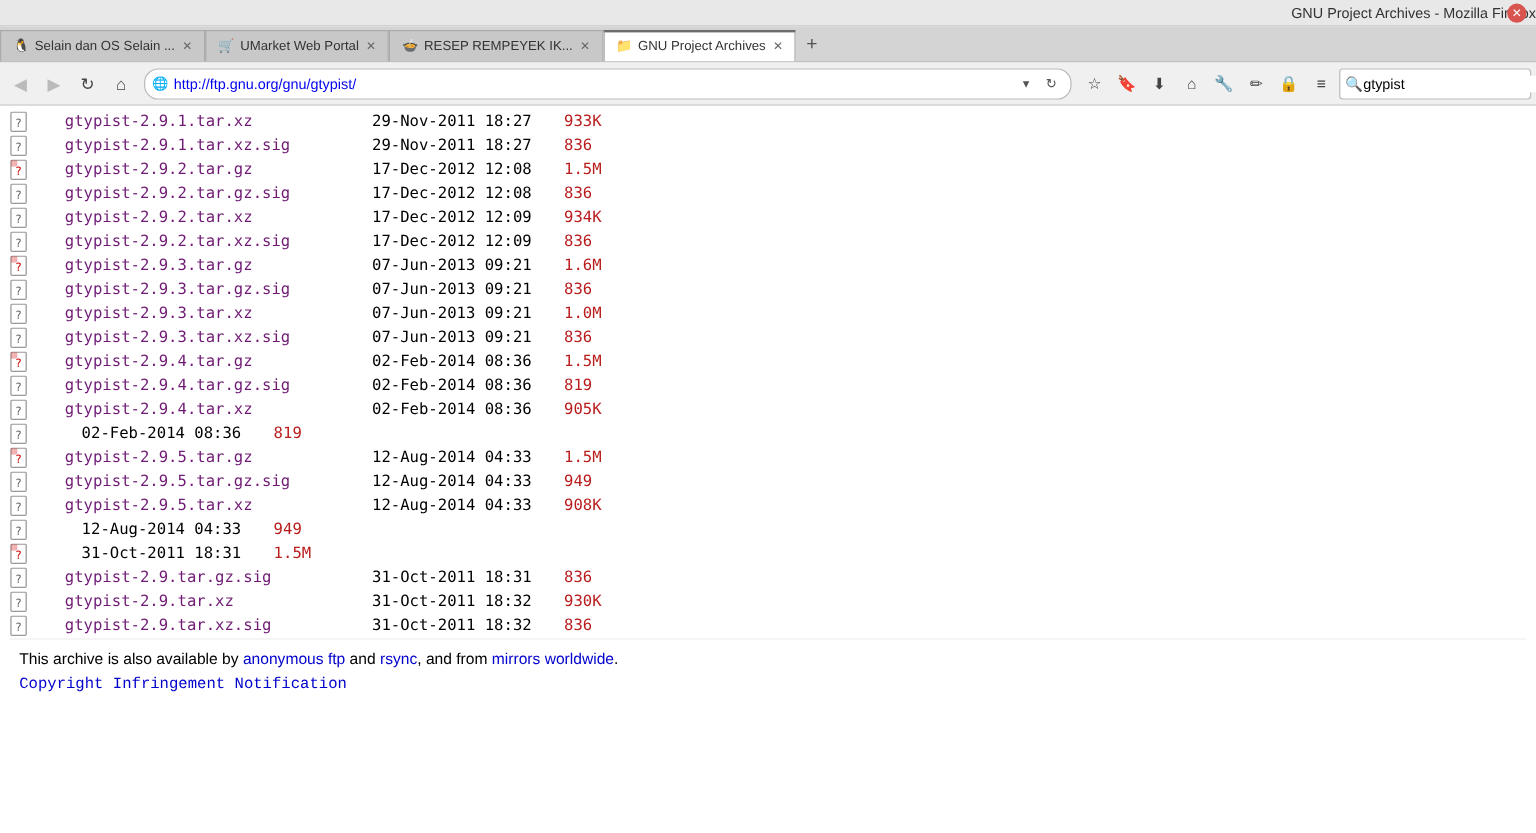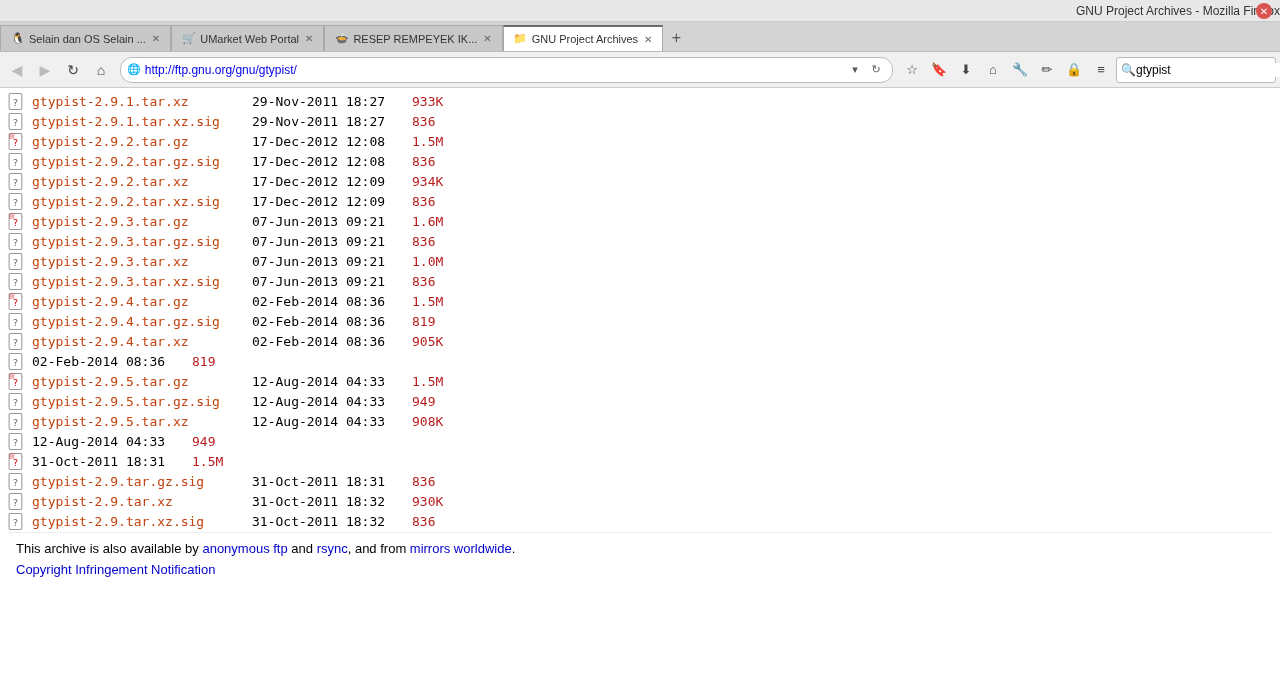--- a/index.html
+++ b/index.html
@@ -219,28 +219,30 @@
       display: inline-block;
       margin-right: 4px;
       flex-shrink: 0;
       position: relative;
     }
     .file-icon svg {
       width: 16px;
       height: 18px;
     }
     .file-link {
-      color: #c2410c;
+      color: #701a75;
       text-decoration: none;
       min-width: 220px;
       display: inline-block;
+      margin-left: 22px;
     }
     .file-date {
       min-width: 160px;
       color: #000;
+      margin-left: 36px;
     }
     .file-size {
       color: #b91c1c;
     }
 
     
     .footer {
       border-top: 1px solid #eee;
       padding: 8px;
       font-size: 13px;
@@ -249,20 +251,21 @@
     .footer a {
       color: #0000cc;
       text-decoration: none;
     }
     .copyright-link {
       display: block;
       margin-top: 6px;
       color: #0000cc;
       text-decoration: none;
       font-size: 13px;
+      font-family: Liberation Mono, monospace;
     }
   </style>
 </head>
 <body>
 
 <div class="title-bar">
   <span>GNU Project Archives - Mozilla Firefox</span>
   <div class="close-btn">✕</div>
 </div>
 

